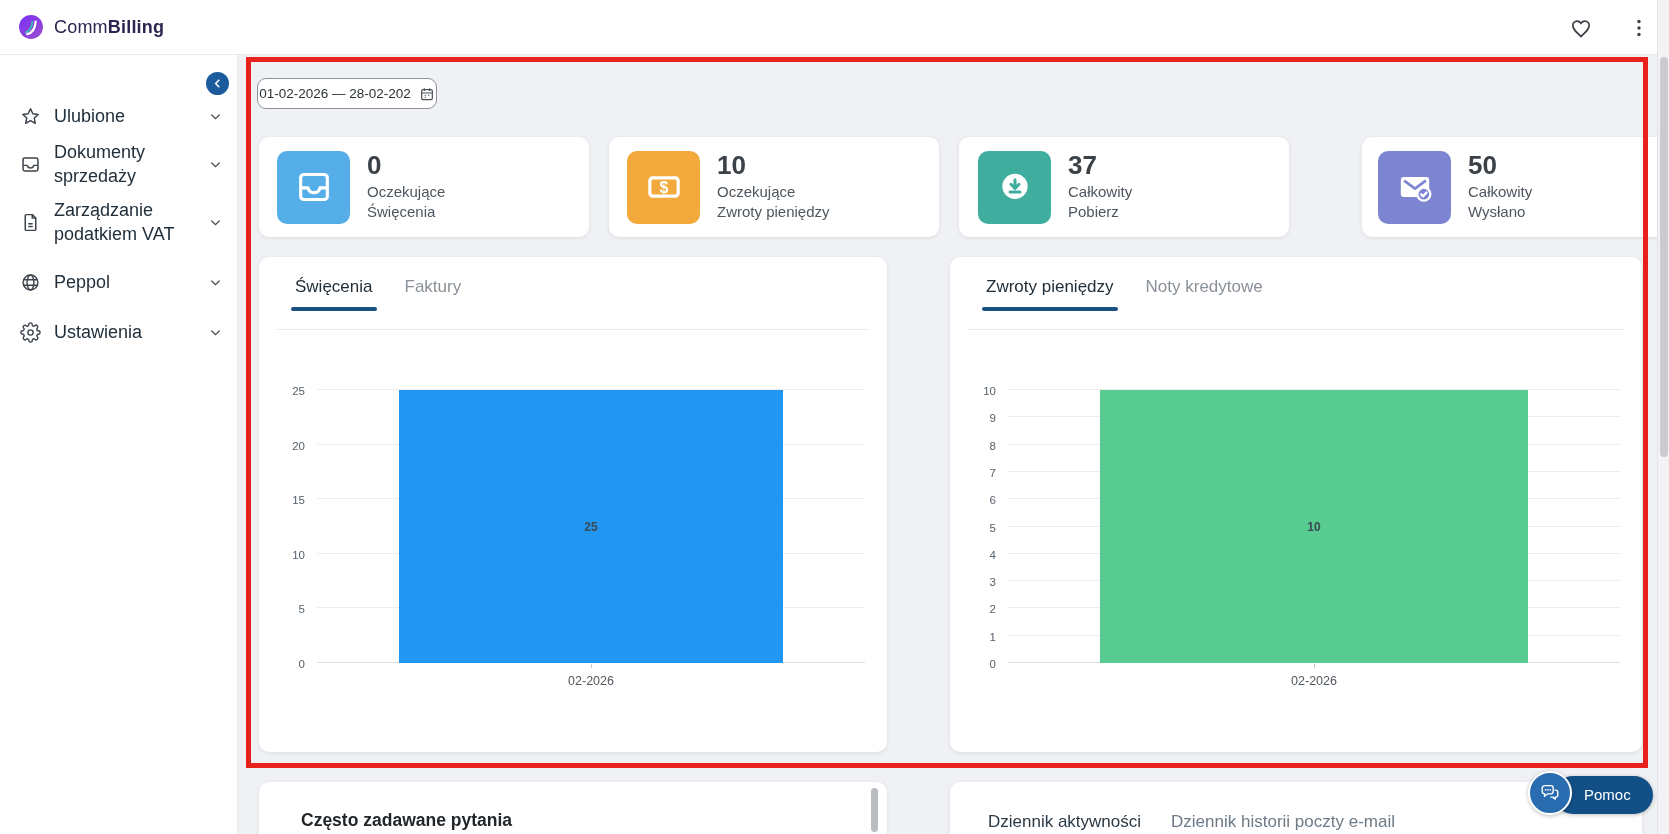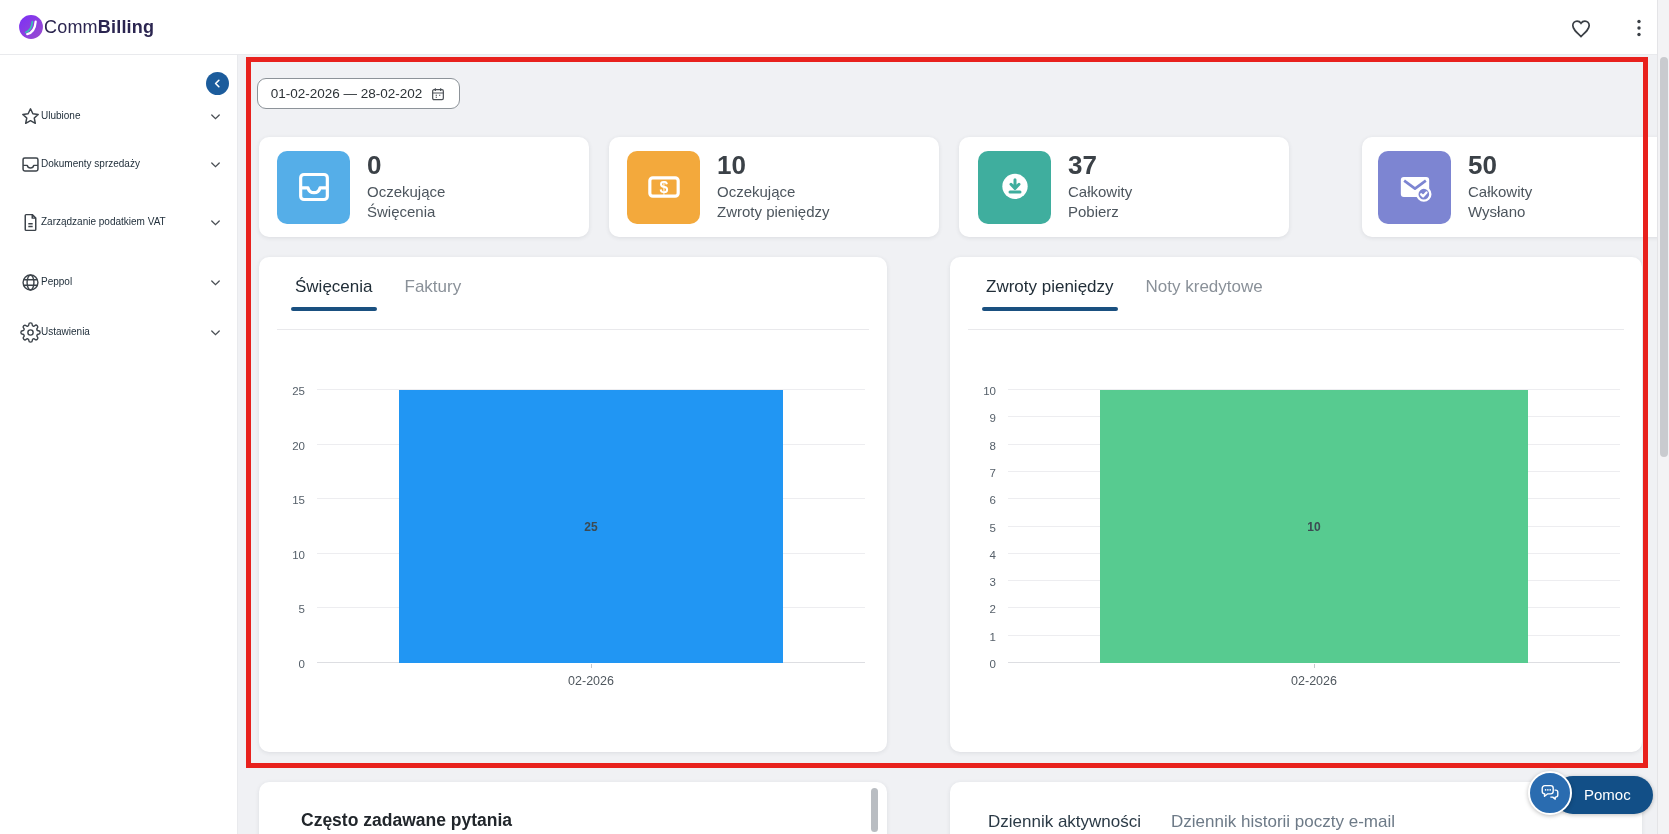--- a/index.html
+++ b/index.html
@@ -3,58 +3,58 @@
 <meta charset="utf-8">
 <style>
   * { margin:0; padding:0; box-sizing:border-box; }
   html,body { width:1669px; height:834px; overflow:hidden; background:#fff;
     font-family:"Liberation Sans", sans-serif; }
   .screen { position:relative; width:1669px; height:834px; overflow:hidden; background:#f0f1f4; }
 
   
   .topbar { position:absolute; left:0; top:0; width:1669px; height:55px; background:#fff;
     border-bottom:1px solid #e9eaed; z-index:30; display:flex; align-items:center; }
-  .brand { display:flex; align-items:center; margin-left:18px; }
+  .brand { display:flex; align-items:center; gap:10px; margin-left:18px; }
   .brand .mark { width:26px; height:26px; }
   .brand-text { font-size:18px; color:#2b2550; letter-spacing:.2px; }
   .brand-text .bold { font-weight:800; }
   .topbar-right { position:absolute; right:18px; top:0; height:55px; display:flex; align-items:center; gap:34px; }
   .icon-btn { width:24px; height:24px; color:#3a3f45; cursor:pointer; }
   .icon-btn svg { width:100%; height:100%; }
 
   
   .sidebar { position:absolute; left:0; top:55px; width:238px; height:779px; background:#fff;
     border-right:1px solid #e9eaed; z-index:20; }
   .collapse-btn { position:absolute; top:17px; right:8px; width:23px; height:23px; border-radius:50%;
     background:#1c5c9c; color:#fff; display:flex; align-items:center; justify-content:center; }
   .collapse-btn svg { width:13px; height:13px; }
   .nav-row { position:absolute; left:0; right:0; display:flex; align-items:center; padding:0 14px 0 20px; color:#22303c; }
   .nav-row .nicon { width:21px; height:21px; color:#3c434a; flex:0 0 21px; }
   .nav-row .nicon svg { width:100%; height:100%; }
-  .nav-label { font-size:10px; line-height:1.35; flex:1; }
+  .nav-label { font-size:18px; margin-left:13px; line-height:1.35; flex:1; }
   .nav-chev { width:15px; height:15px; color:#4a4f55; }
   .nav-chev svg { width:100%; height:100%; }
   .nav-ulubione   { top:45px;  height:32px; }
   .nav-dokumenty  { top:93px;  height:32px; }
   .nav-vat        { top:143px; height:48px; }
   .nav-peppol     { top:211px; height:32px; }
   .nav-ustawienia { top:261px; height:32px; }
   .nav-panel { position:absolute; left:0; right:0; top:328px; height:40px; background:#e4f0fb;
     border-left:4px solid #174f7c; display:flex; align-items:center; padding:0 14px 0 17px; color:#1f2d39; }
   .nav-panel .nicon { width:21px; height:21px; color:#3c434a; }
   .nav-panel .nicon svg { width:100%; height:100%; }
   .nav-panel .star-right { width:19px; height:19px; color:#2c3238; margin-left:auto; }
   .nav-panel .star-right svg { width:100%; height:100%; }
 
   
   .main { position:absolute; left:238px; top:55px; width:1431px; height:779px; background:#f0f1f4; }
   .red-frame { position:absolute; left:246px; top:57px; width:1402px; height:711px;
     border:5px solid #e8211d; z-index:40; pointer-events:none; }
 
-  .date-pill { position:absolute; left:257px; top:78px; width:203px; height:31px; background:#fff;
+  .date-pill { position:absolute; left:257px; top:78px; width:180px; height:31px; background:#fff;
     border:1px solid #8d9399; border-radius:9px; display:flex; align-items:center; justify-content:center;
     gap:8px; font-size:13.5px; color:#2c3236; cursor:pointer; z-index:10; }
   .date-pill .cal { width:16px; height:16px; color:#4a4f55; }
   .date-pill .cal svg { width:100%; height:100%; }
 
   .card { position:absolute; background:#fff; border-radius:10px; box-shadow:0 1px 4px rgba(40,45,60,.10); }
 
   
   .stat-card { top:137px; width:330px; height:100px; display:flex; align-items:center; padding:0 18px; cursor:pointer; }
   .stat-tile { width:73px; height:73px; border-radius:10px; display:flex; align-items:center; justify-content:center; flex:0 0 73px; }

